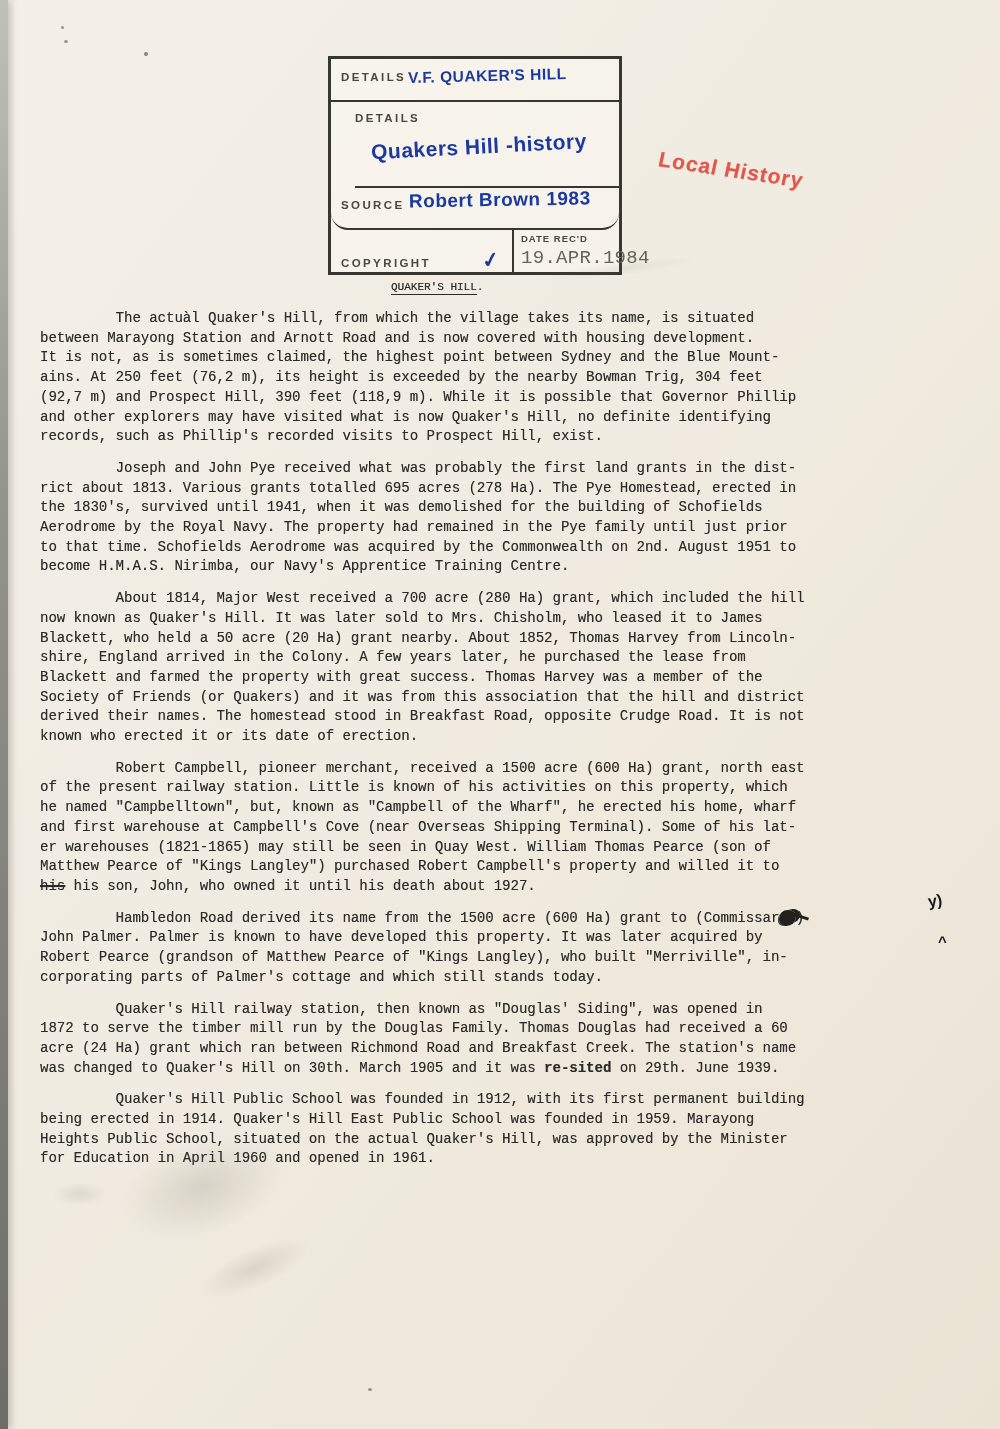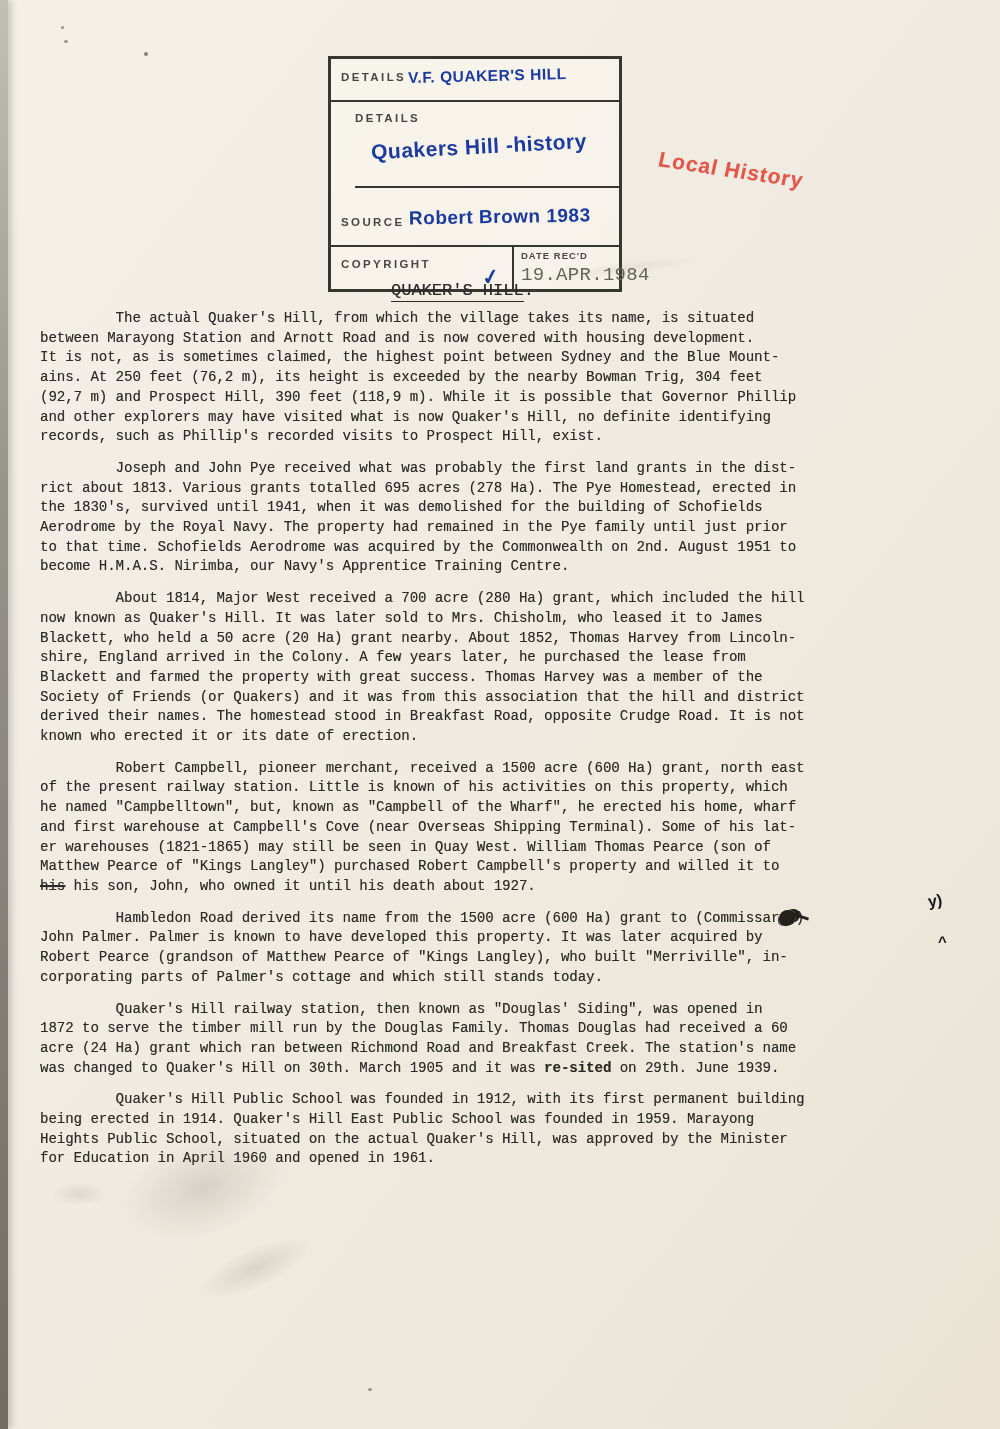--- a/index.html
+++ b/index.html
@@ -9,44 +9,44 @@
   .edge-left{position:absolute;left:0;top:0;width:8px;height:100%;
     background:linear-gradient(180deg,#c2bfb7 0%,#96938b 35%,#6f6c66 100%);
     box-shadow:3px 0 7px rgba(70,66,58,.28);}
   
   .stamp-card{position:absolute;left:328px;top:56px;width:288px;border:3px solid #37362f;
     background:rgba(252,250,245,.45);}
   .card-row{position:relative;border-bottom:2.5px solid #37362f;}
   .card-row:last-child{border-bottom:none;}
   .row-location{height:33px;padding:8px 6px 0 10px;}
   .row-details{height:78px;padding:6px 6px 0 0;margin-left:24px;}
-  .row-source{height:36px;padding:21px 6px 0 10px;}
+  .row-source{height:36px;padding:4px 6px 0 10px;border-radius:17px;}
   .row-bottom{height:42px;display:flex;}
   .card-label{font-size:11.5px;font-weight:700;letter-spacing:2.4px;color:#484740;
     font-family:"Liberation Sans",sans-serif;}
   .hand{color:#1c3a9e;font-family:"Liberation Sans",sans-serif;font-weight:700;}
   .hand-location{display:inline-block;font-size:15.5px;letter-spacing:.5px;margin-left:2px;
     transform:rotate(-1.5deg);white-space:nowrap;}
   .hand-details{font-size:21px;margin:8px 0 0 16px;transform:rotate(-3deg);letter-spacing:.5px;}
   .hand-source{display:inline-block;font-size:19px;margin-left:4px;transform:rotate(-1deg);
     position:relative;top:-3px;letter-spacing:.5px;white-space:nowrap;}
-  .copyright-cell{flex:1;position:relative;padding:7px 8px 0 10px;}
+  .copyright-cell{flex:1;position:relative;padding:23px 8px 0 10px;}
   .check{position:absolute;right:12px;bottom:0px;font-size:21px;color:#1c3a9e;font-weight:700;
     transform:rotate(-10deg);}
   .date-cell{width:94px;border-left:2.5px solid #37362f;padding:3px 4px 12px 7px;}
   .date-label{display:block;font-size:9.5px;font-weight:700;letter-spacing:1px;color:#484740;}
   .date-stamp{display:block;font-family:"Liberation Mono",monospace;font-size:19px;
     color:#616557;letter-spacing:.3px;margin-top:3px;}
   
   .red-stamp{position:absolute;left:658px;top:158px;font-size:21px;font-weight:700;
     color:#df483d;transform:rotate(8.5deg) skewX(-4deg);letter-spacing:1px;opacity:.9;
     text-shadow:0 0 1px rgba(223,72,61,.55);white-space:nowrap;}
   
   .title{position:absolute;left:391px;top:281px;font-family:"Liberation Mono",monospace;
-    font-size:17px;color:#2b2a26;text-shadow:.3px .2px 0 rgba(43,42,38,.45);}
+    font-size:11px;color:#2b2a26;text-shadow:.3px .2px 0 rgba(43,42,38,.45);}
   .title-text{border-bottom:1.6px solid #2b2a26;padding-bottom:1px;}
   .doc-body{position:absolute;left:40px;top:309px;width:935px;}
   .doc-body p{white-space:pre;font-family:"Liberation Mono",monospace;font-size:14px;
     line-height:19.7px;margin:0 0 12px 0;color:#2b2a26;
     text-shadow:.3px .2px 0 rgba(43,42,38,.45);}
   .strike{text-decoration:line-through;text-decoration-thickness:2px;text-align:center;}
   .heavy{font-weight:700;}
   .scribble{position:relative;background:#23211b;color:#23211b;border-radius:55% 45% 60% 40%;
     padding:0 4px;box-shadow:5px -2px 0 -1px #23211b,-2px 1px 0 -1px rgba(35,33,27,.85);}
   .scribble::after{content:"";position:absolute;right:-13px;top:5px;width:17px;height:2.5px;

